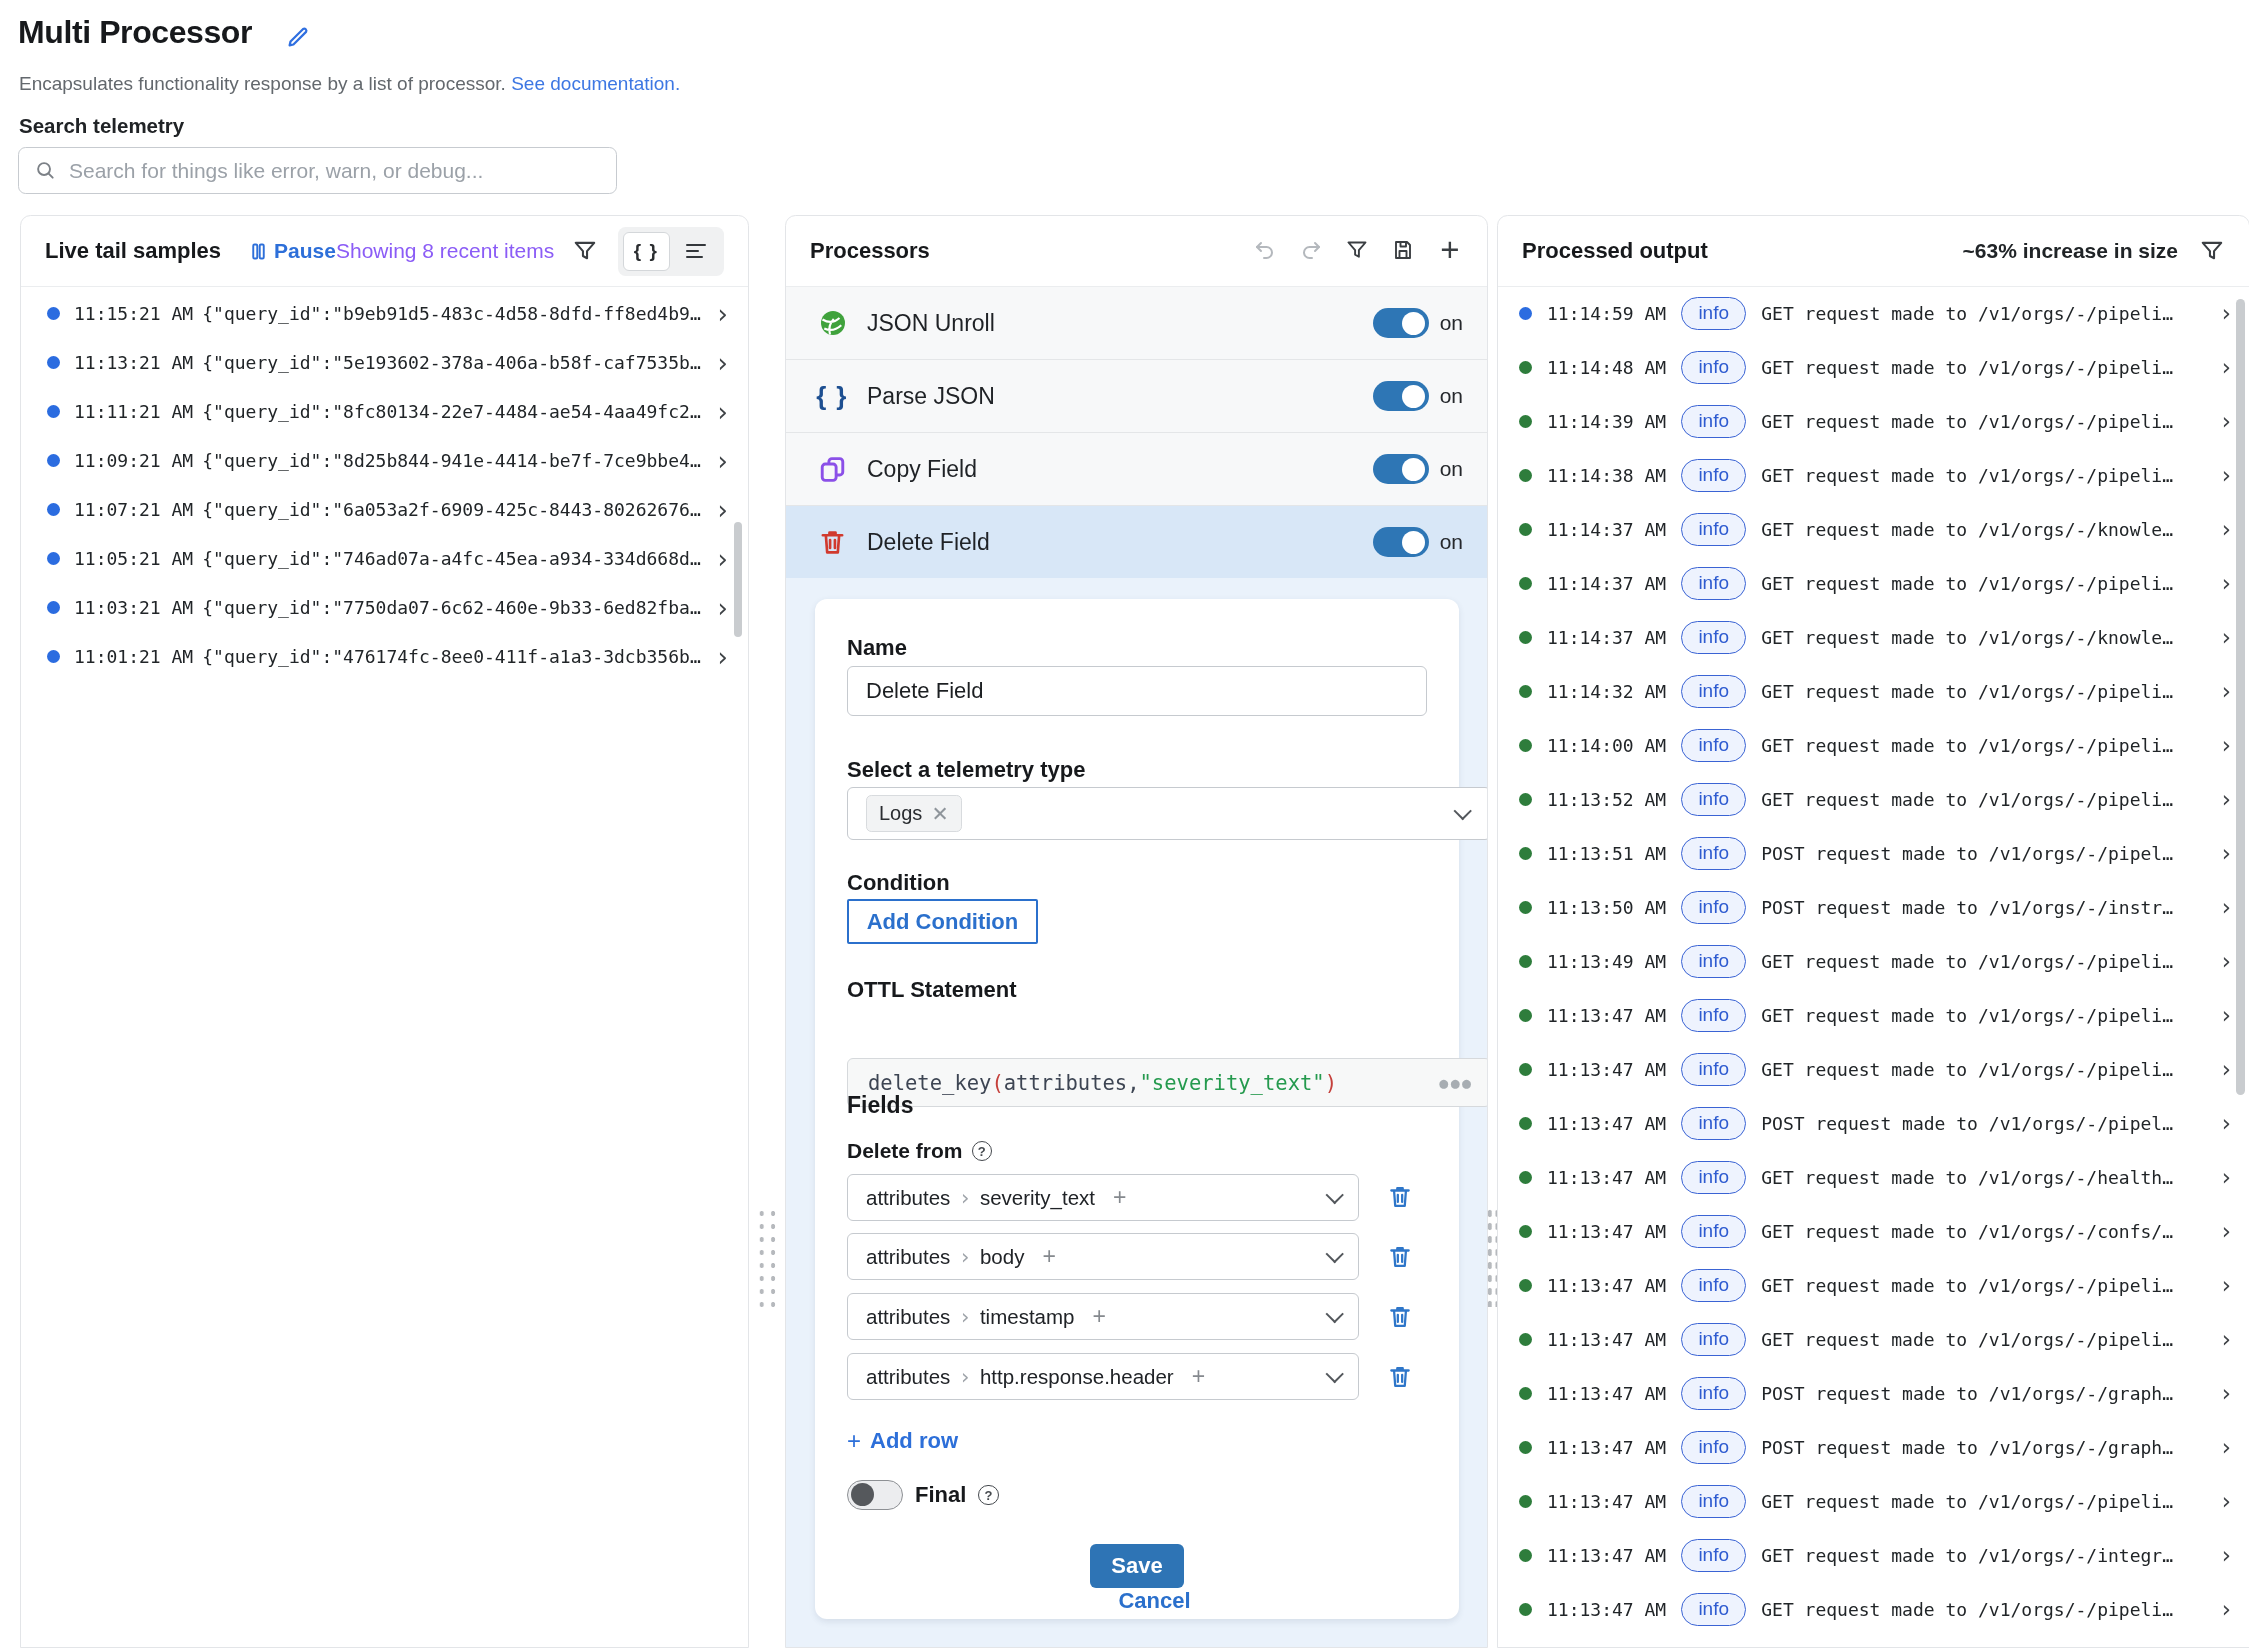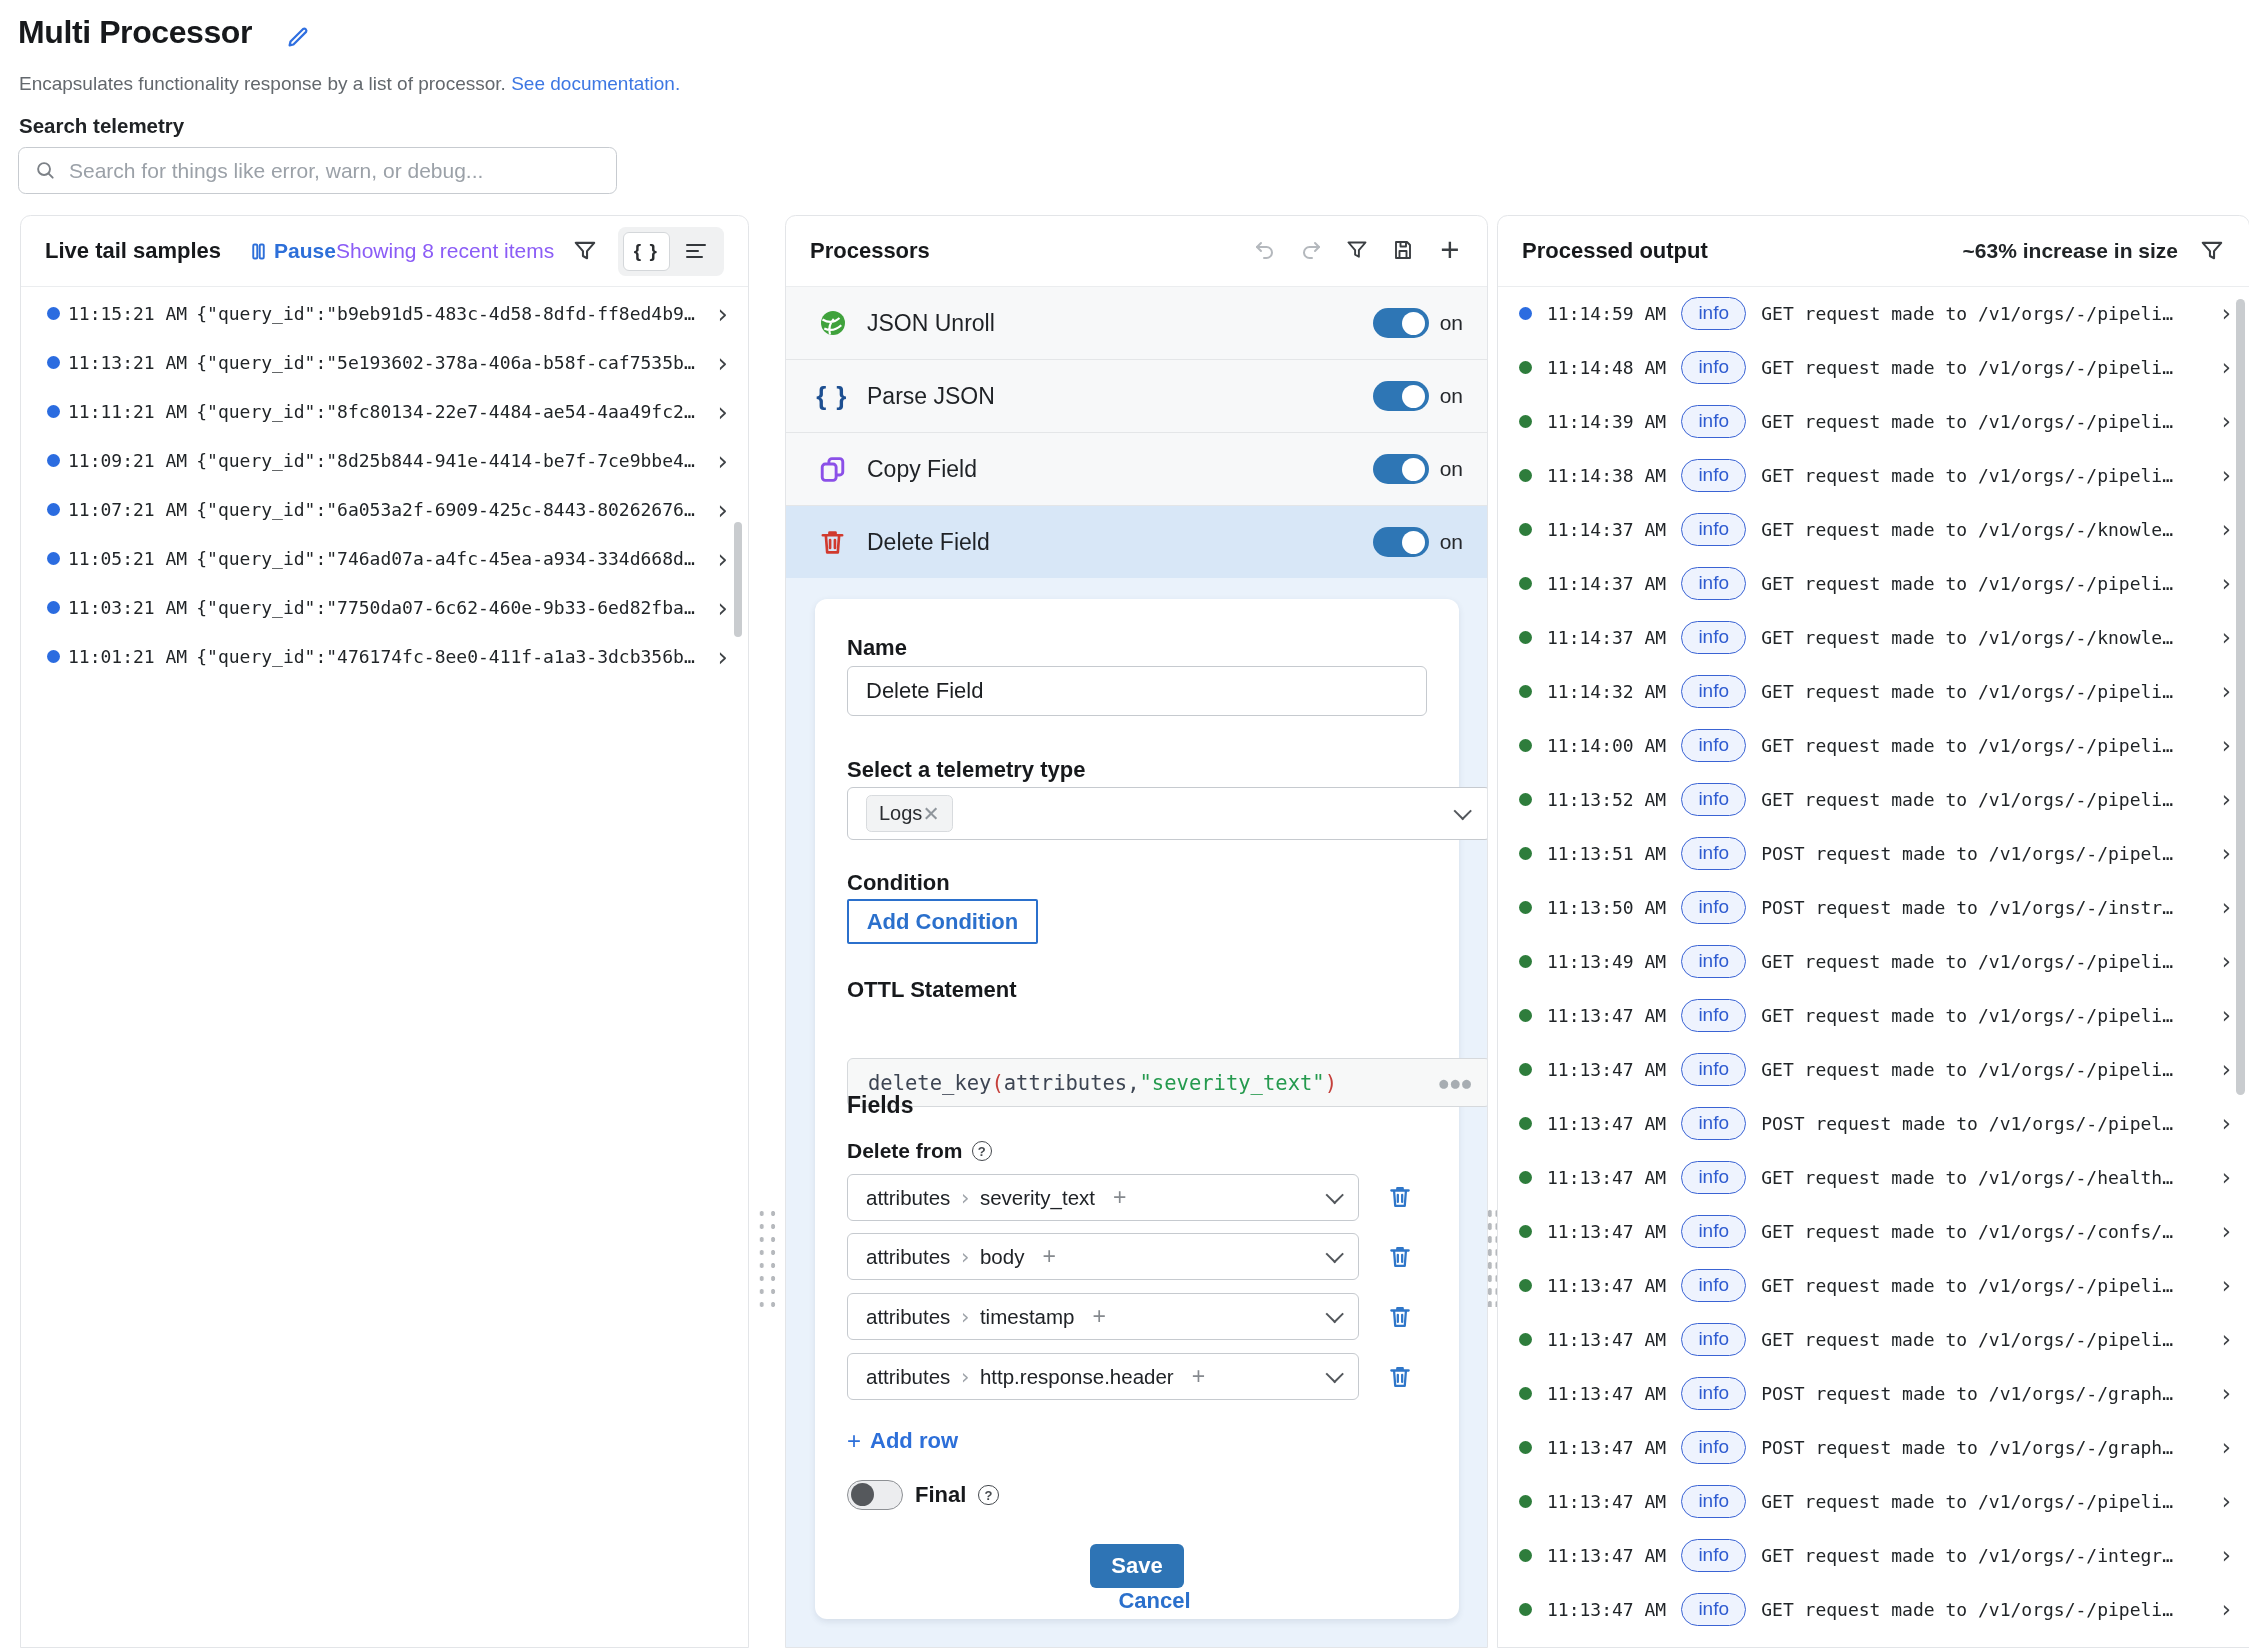--- a/index.html
+++ b/index.html
@@ -36,21 +36,21 @@
   .seg .segbtn.active{background:#fff;border:1.5px solid #d4d7da;box-sizing:border-box;}
   .braces{font-size:19px;font-weight:600;color:#2a2d30;letter-spacing:1.5px;}
   .align-ic span{display:block;height:2.7px;background:#33373b;border-radius:1.5px;margin:3.4px 0;}
 
   
   .lt-list{position:absolute;left:0;right:0;top:73px;}
   .lt-row{height:49px;display:flex;align-items:center;padding:0 20px 0 26px;box-sizing:border-box;cursor:pointer;}
   .dot{width:13px;height:13px;border-radius:50%;flex:0 0 auto;}
   .dot-blue{background:#2b6ce0;}
   .dot-green{background:#2e7d3c;}
-  .lt-row .t{margin-left:8px;font-size:18px;color:#212528;white-space:nowrap;}
+  .lt-row .t{margin-left:14px;font-size:18px;color:#212528;white-space:nowrap;}
   .lt-row .x{margin-left:9px;font-size:18px;color:#212528;white-space:nowrap;overflow:hidden;flex:1;}
   .chev{font-size:26px;color:#3f4347;line-height:1;margin-left:9px;flex:0 0 auto;font-family:"DejaVu Sans",sans-serif;}
 
   .vscroll{position:absolute;width:8.3px;border-radius:4.5px;background:#c9cccf;}
 
   
   .proc-row{height:73px;background:#f7f8f9;border-bottom:1.5px solid #e4e6e8;display:flex;align-items:center;
             padding:0 24px 0 30px;box-sizing:border-box;cursor:pointer;}
   .proc-row.selected{background:#d8e7f7;}
   .proc-ic{width:33px;display:flex;justify-content:center;}
@@ -66,21 +66,21 @@
   .detail{position:absolute;left:0;right:0;top:362px;bottom:0;background:#eaf2fb;}
   .card{position:absolute;left:29px;right:28px;top:21px;height:1020px;background:#fff;border-radius:12px;
         box-shadow:0 2.3px 6px rgba(40,60,90,.10);}
   .fx{position:absolute;left:32px;right:32px;}
   .flabel{font-size:22px;font-weight:600;color:#17191c;}
   .tinput{height:50px;border:1.5px solid #c6cacf;border-radius:6px;box-sizing:border-box;display:flex;align-items:center;
           padding:0 18px;font-size:22px;color:#1c1f22;background:#fff;}
   .selbox{height:53px;border:1.5px solid #c6cacf;border-radius:6px;box-sizing:border-box;display:flex;align-items:center;
           padding:0 18px;background:#fff;position:relative;}
   .chip{height:35px;background:#f2f3f4;border:1.5px solid #d8dbde;border-radius:5.3px;display:flex;align-items:center;
-        padding:0 12px;font-size:20px;color:#2a2d31;}
+        gap:9px;padding:0 12px;font-size:20px;color:#2a2d31;}
   .chip .x{color:#8f959b;font-size:20.5px;cursor:pointer;}
   .cdown{position:absolute;right:21px;top:50%;width:11.4px;height:11.4px;border-right:2.3px solid #53575c;border-bottom:2.3px solid #53575c;
          transform:translateY(-70%) rotate(45deg);}
   .btn-outline{display:inline-flex;align-items:center;justify-content:center;width:191px;height:45px;border:2.3px solid #2b70cc;
                border-radius:2px;color:#2b70cc;font-size:22px;font-weight:600;cursor:pointer;background:#fff;box-sizing:border-box;}
   .codebox{height:49px;background:#f7f8f8;border:1.5px solid #d6d9dc;border-radius:6px;box-sizing:border-box;display:flex;
            align-items:center;padding:0 20px;font-size:20.5px;position:relative;}
   .codebox .fn,.codebox .arg{color:#3d4553;}
   .codebox .par{color:#c5403b;}
   .codebox .str{color:#259a4e;}

